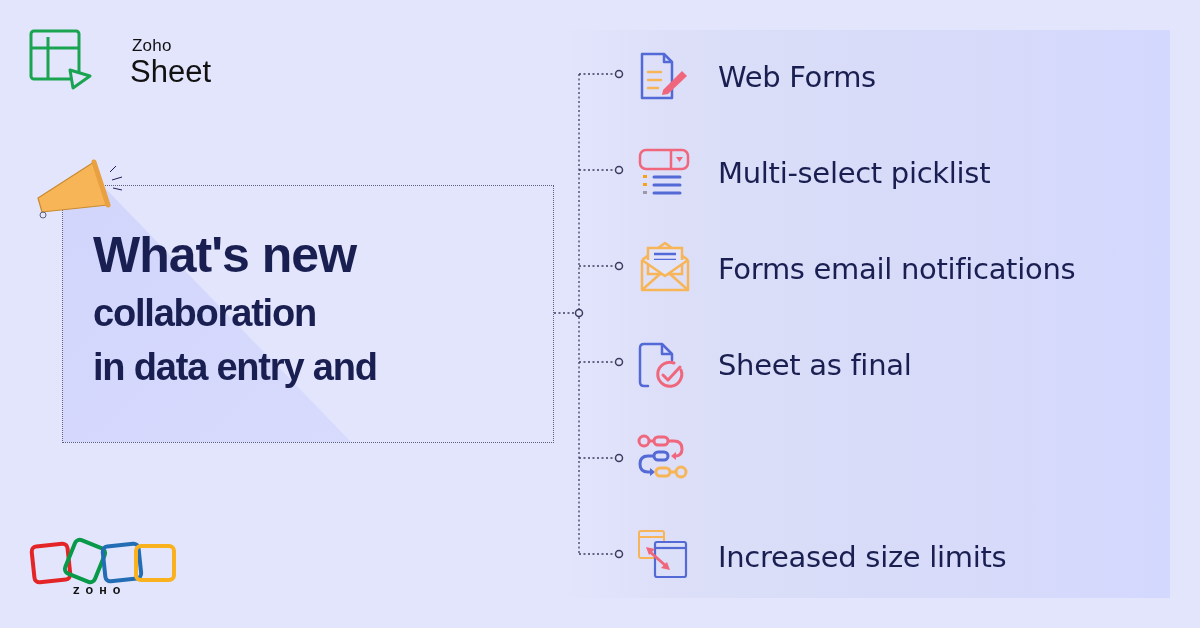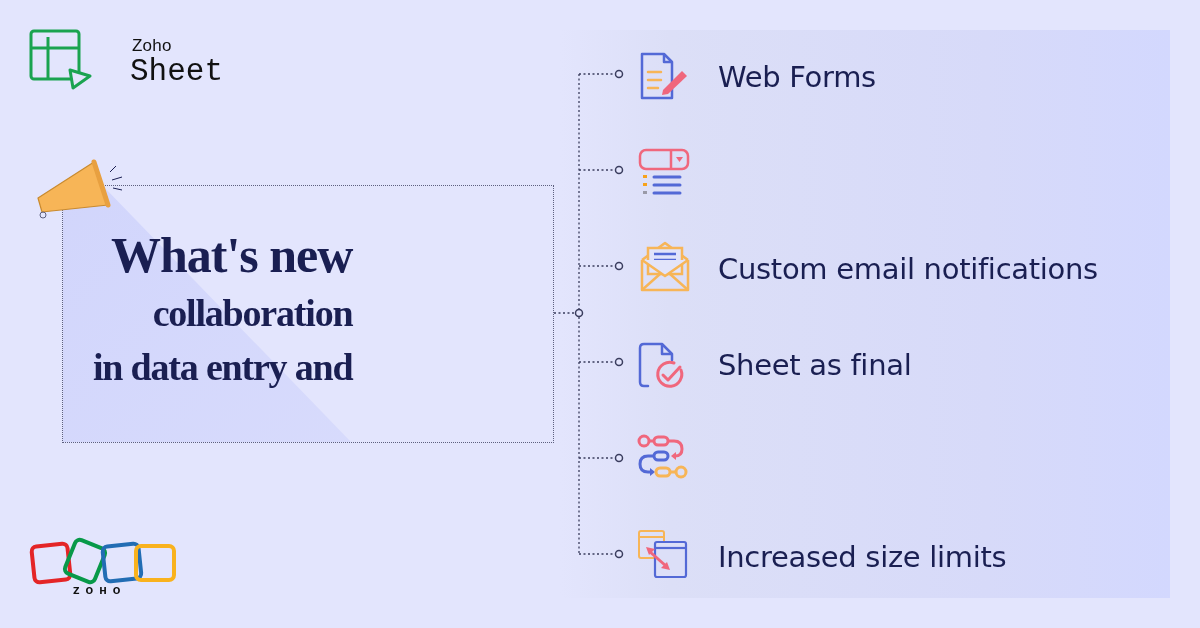--- a/index.html
+++ b/index.html
@@ -19,34 +19,34 @@
   
   .sheet-logo { position: absolute; left: 28px; top: 28px; width: 180px; height: 66px; }
   .sheet-logo svg { position: absolute; left: 0; top: 0; }
   .sheet-logo .zoho-small {
     position: absolute; left: 104px; top: 8px;
     font-family: "Liberation Sans", sans-serif;
     font-size: 17px; font-weight: 500; color: #111; letter-spacing: 0.2px;
   }
   .sheet-logo .sheet-word {
     position: absolute; left: 102px; top: 26px;
-    font-family: Liberation Mono, monospace;
+    font-family: Liberation Sans, sans-serif;
     font-size: 31px; font-weight: 500; color: #111;
   }
   
   .headline-box {
     position: absolute; left: 62px; top: 185px;
     width: 492px; height: 258px;
     border: 1.5px dotted #5d607f;
     overflow: hidden;
   }
   .headline {
     position: absolute; left: 30px; top: 38px;
-    font-family: Liberation Serif, serif;
-    font-weight: bold; color: #1a1f52; text-align: right;
+    font-family: Liberation Sans, sans-serif;
+    font-weight: bold; color: #1a1f52;
   }
   .headline .l1 { font-size: 50px; line-height: 62px; letter-spacing: -1px; }
   .headline .l2 { font-size: 38px; line-height: 54px; letter-spacing: -1.2px; }
   .megaphone { position: absolute; left: 30px; top: 150px; }
   
   .connectors { position: absolute; left: 0; top: 0; pointer-events: none; }
   
   .feature {
     position: absolute; left: 630px; height: 60px; width: 540px;
   }
@@ -144,35 +144,36 @@
     <rect x="10" y="8" width="48" height="19" rx="6" fill="none" stroke="#f0677d" stroke-width="2.5"></rect>
     <line x1="41" y1="8" x2="41" y2="27" stroke="#f0677d" stroke-width="2.5"></line>
     <path d="M46 15 L53 15 L49.5 20 Z" fill="#f0677d"></path>
     <rect x="13" y="33" width="4" height="3" fill="#f7a21b"></rect>
     <rect x="13" y="41" width="4" height="3" fill="#f7a21b"></rect>
     <rect x="13" y="49" width="4" height="3" fill="#9a9aa8"></rect>
     <line x1="24" y1="35" x2="50" y2="35" stroke="#5369d6" stroke-width="3" stroke-linecap="round"></line>
     <line x1="24" y1="43" x2="50" y2="43" stroke="#5369d6" stroke-width="3" stroke-linecap="round"></line>
     <line x1="24" y1="51" x2="50" y2="51" stroke="#5369d6" stroke-width="3" stroke-linecap="round"></line>
   </svg>
+  <span class="label">Multi-select picklist</span>
 </div>
 
 <div class="feature" style="top:238px">
   <svg class="icon" viewBox="0 0 70 60">
     <path d="M12 22 L12 52 L58 52 L58 22" fill="none" stroke="#f7b557" stroke-width="2.5" stroke-linejoin="round"></path>
     <path d="M12 22 L35 5 L58 22" fill="none" stroke="#f7b557" stroke-width="2.5" stroke-linejoin="round"></path>
     <rect x="18" y="10" width="34" height="26" fill="#e2e4fa" stroke="#f7b557" stroke-width="2.5"></rect>
     <line x1="24" y1="16" x2="46" y2="16" stroke="#5369d6" stroke-width="2.5"></line>
     <line x1="24" y1="22" x2="46" y2="22" stroke="#5369d6" stroke-width="2.5"></line>
     <line x1="24" y1="28" x2="40" y2="28" stroke="#5369d6" stroke-width="2.5"></line>
     <path d="M12 22 L35 38 L58 22" fill="#e2e4fa" stroke="#f7b557" stroke-width="2.5" stroke-linejoin="round"></path>
     <line x1="12" y1="52" x2="30" y2="36" stroke="#f7b557" stroke-width="2.5"></line>
     <line x1="58" y1="52" x2="40" y2="36" stroke="#f7b557" stroke-width="2.5"></line>
   </svg>
-  <span class="label">Custom email notifications</span>
+  <span class="label">Forms email notifications</span>
 </div>
 
 <div class="feature" style="top:334px">
   <svg class="icon" viewBox="0 0 70 60">
     <path d="M18 52 L14 52 Q10 52 10 48 L10 14 Q10 10 14 10 L32 10 L42 20 L42 26" fill="none" stroke="#5369d6" stroke-width="2.5" stroke-linejoin="round" stroke-linecap="round"></path>
     <path d="M32 10 L32 20 L42 20" fill="none" stroke="#5369d6" stroke-width="2.5" stroke-linejoin="round"></path>
     <path d="M51 36 A12 12 0 1 1 44 29" fill="none" stroke="#f0677d" stroke-width="3" stroke-linecap="round"></path>
     <path d="M33 41 L38 46 L50 33" fill="none" stroke="#f0677d" stroke-width="3" stroke-linecap="round" stroke-linejoin="round"></path>
   </svg>
   <span class="label">Sheet as final</span>

